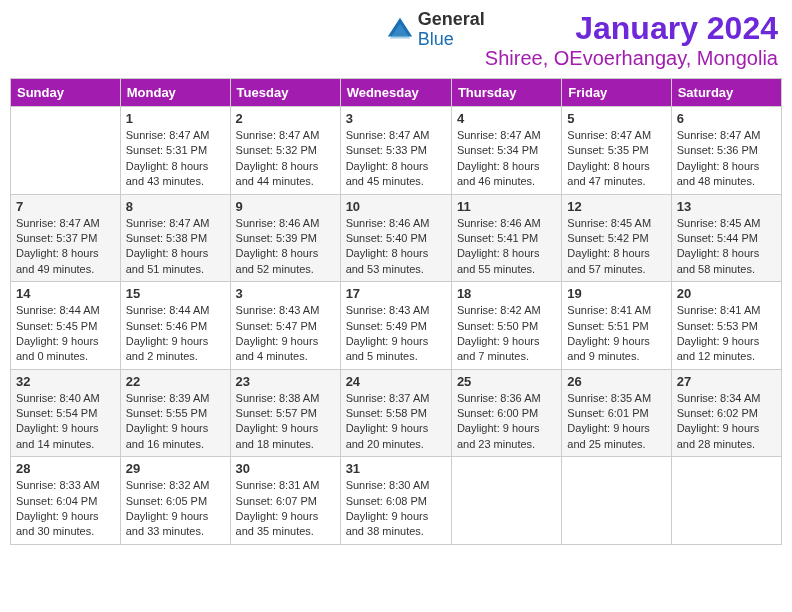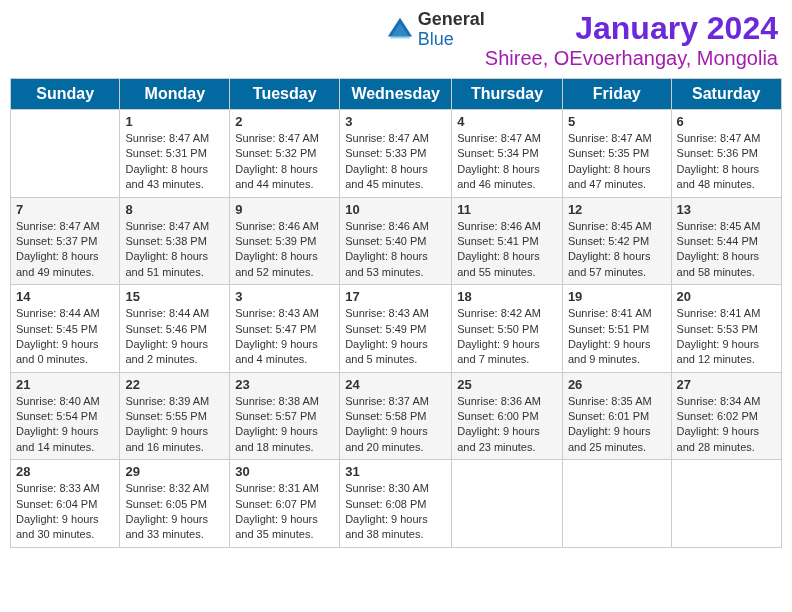--- a/index.html
+++ b/index.html
@@ -49,25 +49,25 @@
     .location-title {
       font-size: 20px;
       color: #a21caf;
     }
     .calendar {
       width: 100%;
       border-collapse: collapse;
       font-size: 11px;
     }
     .calendar th {
-      background: #0369a1;
+      background: #a21caf;
       color: #fff;
-      text-align: center;
+      text-align: left;
       padding: 6px 6px;
-      font-size: 16px;
+      font-size: 13px;
       font-weight: bold;
       border: 1px solid #ccc;
     }
     .calendar td {
       border: 1px solid #ccc;
       vertical-align: top;
       padding: 4px 5px;
       width: 113px;
       min-height: 80px;
       background: #fff;
@@ -210,21 +210,21 @@
           <span class="day-number">19</span>
           <div class="day-info">Sunrise: 8:41 AM<br>Sunset: 5:51 PM<br>Daylight: 9 hours and 9 minutes.</div>
         </td>
         <td>
           <span class="day-number">20</span>
           <div class="day-info">Sunrise: 8:41 AM<br>Sunset: 5:53 PM<br>Daylight: 9 hours and 12 minutes.</div>
         </td>
       </tr>
       <tr>
         <td>
-          <span class="day-number">21</span>
+          <span class="day-number">32</span>
           <div class="day-info">Sunrise: 8:40 AM<br>Sunset: 5:54 PM<br>Daylight: 9 hours and 14 minutes.</div>
         </td>
         <td>
           <span class="day-number">22</span>
           <div class="day-info">Sunrise: 8:39 AM<br>Sunset: 5:55 PM<br>Daylight: 9 hours and 16 minutes.</div>
         </td>
         <td>
           <span class="day-number">23</span>
           <div class="day-info">Sunrise: 8:38 AM<br>Sunset: 5:57 PM<br>Daylight: 9 hours and 18 minutes.</div>
         </td>

